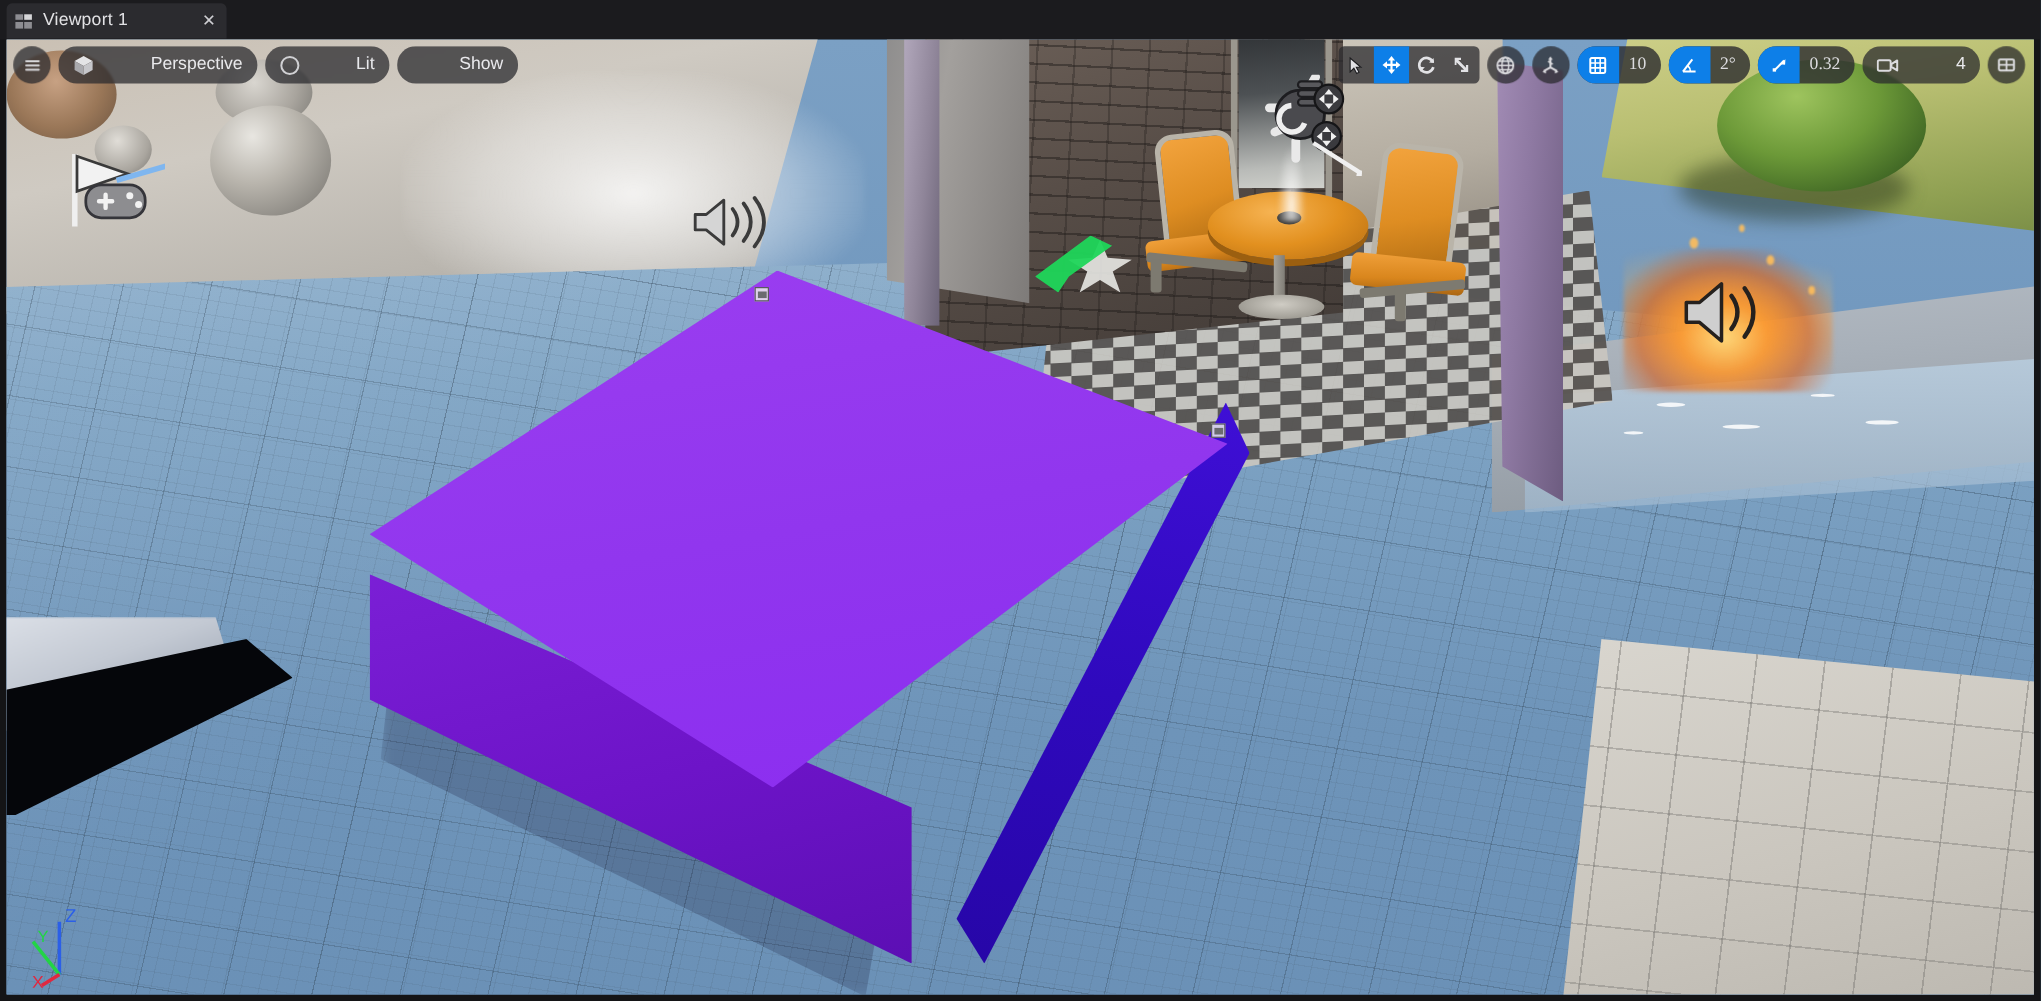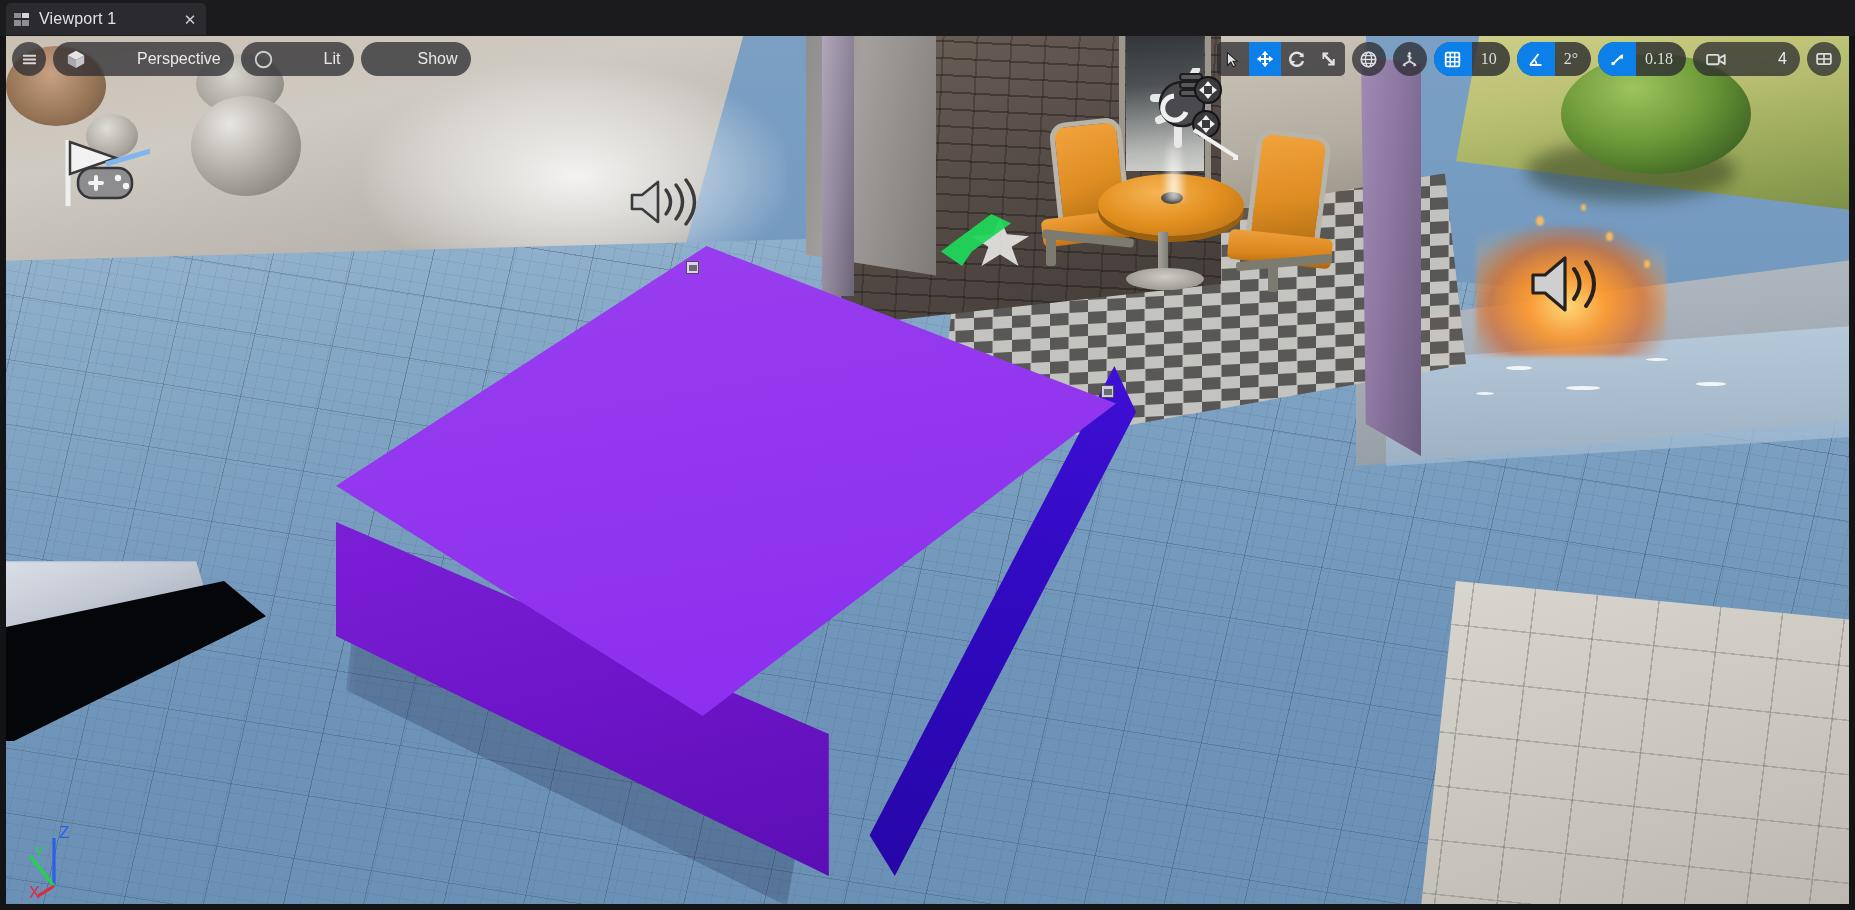--- a/index.html
+++ b/index.html
@@ -741,21 +741,21 @@
       </div>
 
       <div class="snap">
         <span class="ico">
           <svg class="ic" viewBox="0 0 20 20" width="17" height="17">
             <path d="M5 15 L15.2 4.8" stroke="#ffffff" stroke-width="1.9" fill="none"></path>
             <path d="M16.6 3.4 L16.2 9.2 L10.6 8.8 Z" fill="#ffffff"></path>
             <rect x="3" y="13" width="3.6" height="3.6" fill="#ffffff"></rect>
           </svg>
         </span>
-        <span class="val">0.18</span>
+        <span class="val">0.32</span>
       </div>
 
       <div class="pill">
         <svg class="ic" viewBox="0 0 24 16" width="21" height="15">
           <rect x="1.2" y="2.6" width="13.4" height="10.8" rx="1.6" fill="none" stroke="#dcdcdf" stroke-width="1.8"></rect>
           <path d="M15.4 6.6 L21.4 2.8 V13.2 L15.4 9.4 Z" fill="none" stroke="#dcdcdf" stroke-width="1.8" stroke-linejoin="round"></path>
         </svg>
         <span class="lbl">4</span>
       </div>
 

